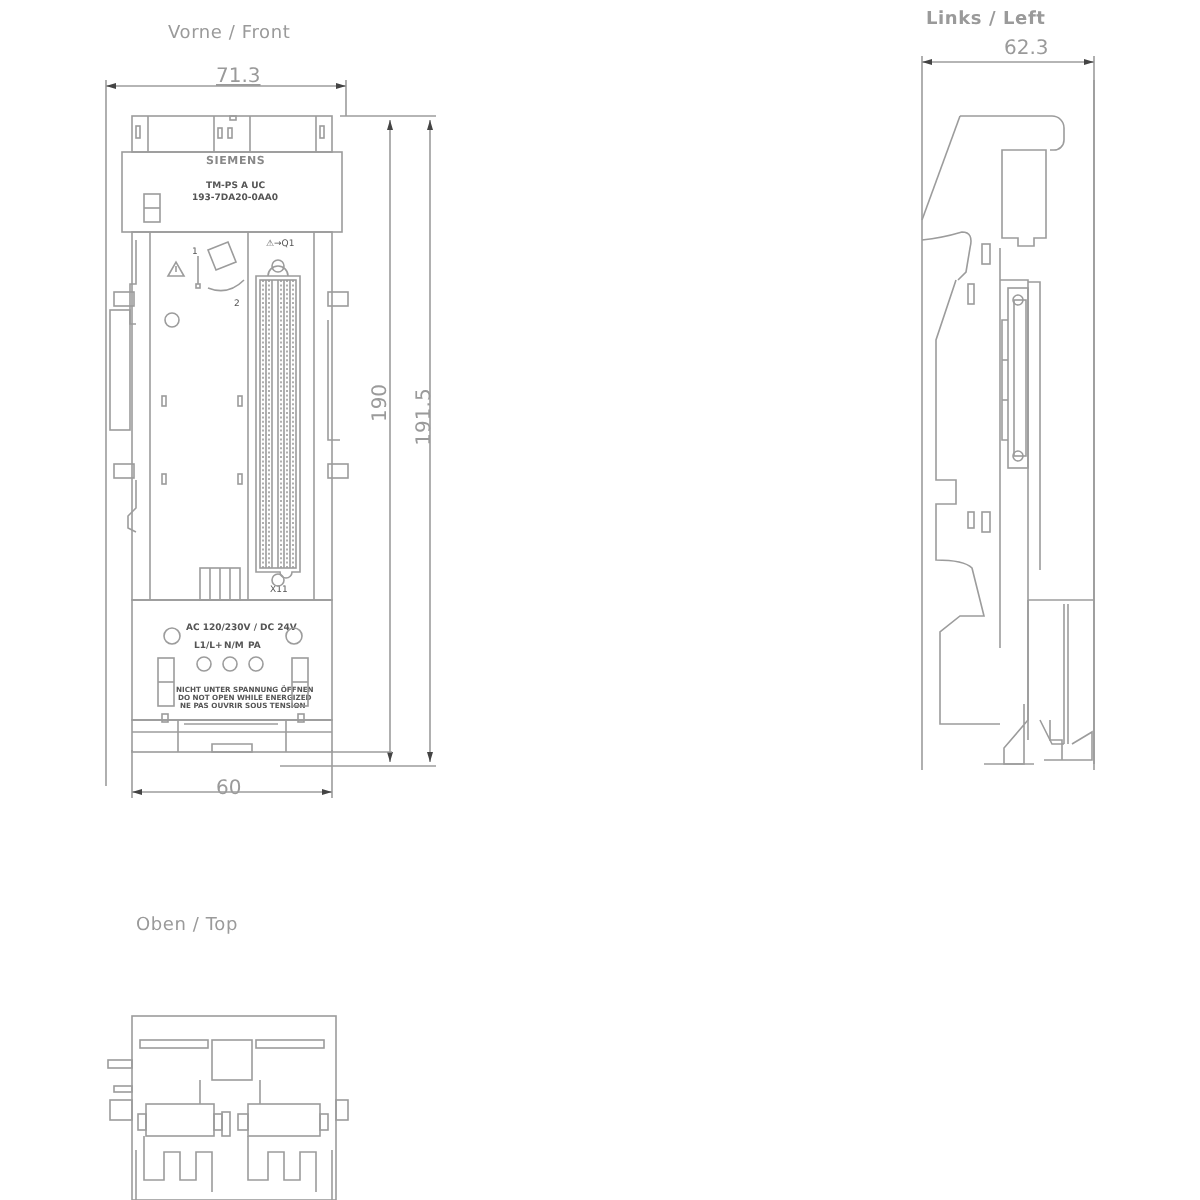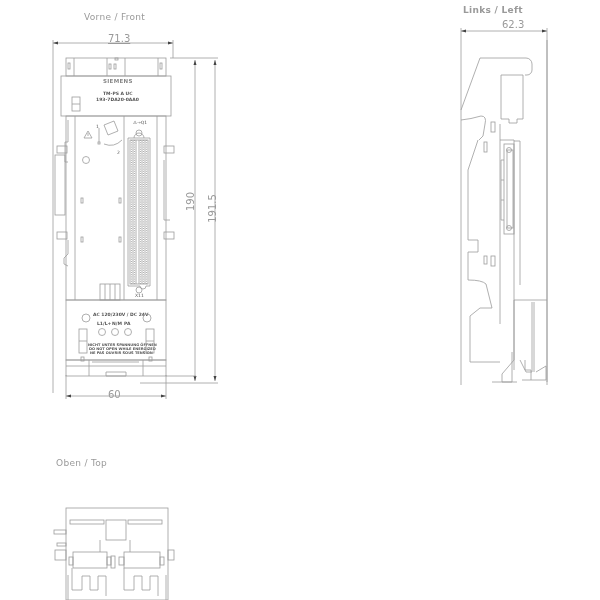--- a/index.html
+++ b/index.html
@@ -8,21 +8,21 @@
   .dim-text { position:absolute; font-size:10px; color:#9a9a9a; white-space:nowrap; }
   .dim-text.vert { transform:rotate(-90deg); transform-origin:center center; }
   .tiny { position:absolute; font-size:4.5px; color:#555; white-space:nowrap; font-weight:bold; }
   svg { position:absolute; left:0; top:0; }
 </style>
 </head>
 <body>
 
 <div class="view-label" style="left:55px; top:12px;margin-left:29px;">Vorne / Front</div>
 <div class="view-label" style="left:463px; top:5px;font-weight:bold;">Links / Left</div>
-<div class="view-label" style="left:56px; top:458px;text-align:center;">Oben / Top</div>
+<div class="view-label" style="left:68px; top:458px;text-align:center;">Oben / Top</div>
 
 <div class="dim-text" style="left:108px; top:33px;text-decoration:underline;">71.3</div>
 <div class="dim-text" style="left:108px; top:389px;">60</div>
 <div class="dim-text vert" style="left:181px; top:196px;">190</div>
 <div class="dim-text vert" style="left:198px; top:203px;">191.5</div>
 <div class="dim-text" style="left:502px; top:19px;">62.3</div>
 
 <div class="tiny" style="left:103px; top:78px; font-size:5.5px; color:#888; letter-spacing:0.3px;">SIEMENS</div>
 <div class="tiny" style="left:103px; top:91px;">TM-PS A UC</div>
 <div class="tiny" style="left:96px; top:97px;">193-7DA20-0AA0</div>

